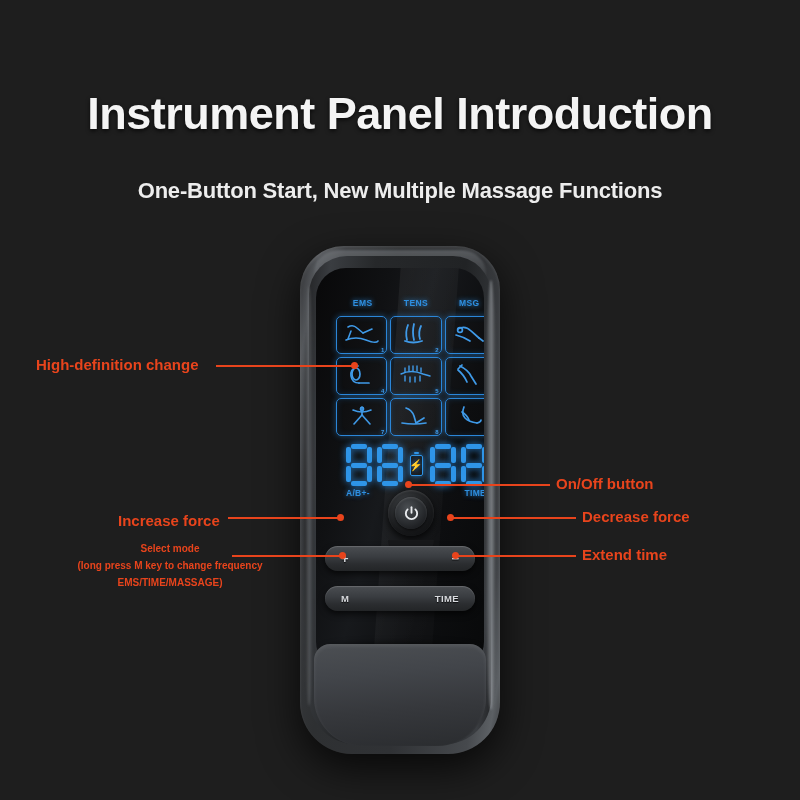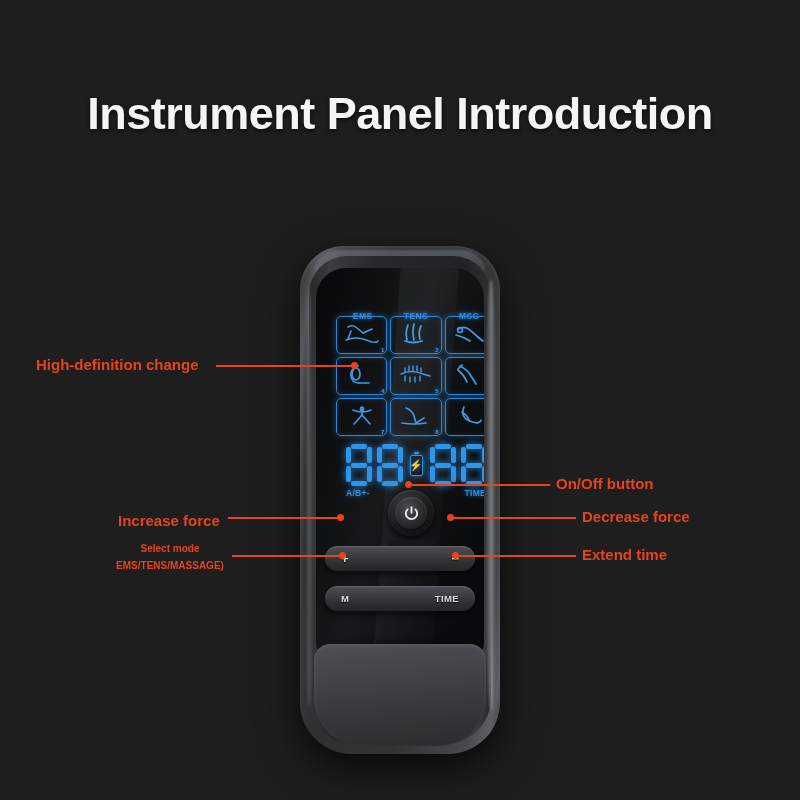--- a/index.html
+++ b/index.html
@@ -70,21 +70,21 @@
   }
   .face-sheen{
     position:absolute;left:70px;top:-20px;width:58px;height:460px;
     background:linear-gradient(100deg,rgba(255,255,255,.055),rgba(255,255,255,.012));
     transform:rotate(4deg);
   }
 
   
   .screen{position:absolute;left:20px;top:30px;width:160px;height:200px;}
   .mode-row{
-    position:absolute;left:0;top:13px;width:160px;height:14px;
+    position:absolute;left:0;top:0;width:160px;height:14px;
     display:flex;
   }
   .mode-lbl{
     flex:1;text-align:center;color:#2e8fe0;
     font-size:8.5px;font-weight:bold;letter-spacing:.4px;
     text-shadow:0 0 5px rgba(50,150,240,.85);
   }
   .icon-grid{
     position:absolute;left:0;top:18px;width:160px;height:120px;
     display:grid;grid-template-columns:repeat(3,1fr);grid-template-rows:repeat(3,1fr);
@@ -191,20 +191,21 @@
     position:absolute;left:0;bottom:4px;width:800px;text-align:center;
     color:#282828;font-size:11px;letter-spacing:1px;
   }
 </style>
 </head>
 <body>
 
 <div id="stage">
 
   <div class="title">Instrument Panel Introduction</div>
+  <div class="subtitle">One-Button Start, New Multiple Massage Functions</div>
 
   <div id="device">
     <div class="shell"></div>
     <div class="shell-top-hi"></div>
     <div class="shell-rim"></div>
     <div class="grip-l"></div>
     <div class="grip-r"></div>
 
     <div class="face">
       <div class="face-sheen"></div>
@@ -417,21 +418,22 @@
   <div class="anno" style="left:118px;top:512px;">Increase force</div>
   <div class="line" style="left:228px;top:517px;width:112px;"></div>
   <div class="dot" style="left:337px;top:514px;"></div>
 
   <div class="anno" style="left:582px;top:508px;text-align:right;">Decrease force</div>
   <div class="line" style="left:450px;top:517px;width:126px;"></div>
   <div class="dot" style="left:447px;top:514px;"></div>
 
   <div class="anno-block" style="left:10px;top:540px;width:320px;">
     <div>Select mode</div>
-    <div>EMS/TENS/MASSAGE)</div>
+    <div>(long press M key to change frequency</div>
+    <div>EMS/TIME/MASSAGE)</div>
   </div>
   <div class="line" style="left:232px;top:555px;width:110px;"></div>
   <div class="dot" style="left:339px;top:552px;"></div>
 
   <div class="anno" style="left:582px;top:546px;">Extend time</div>
   <div class="line" style="left:455px;top:555px;width:121px;"></div>
   <div class="dot" style="left:452px;top:552px;"></div>
 
   <div class="footer-note"></div>
 </div>

